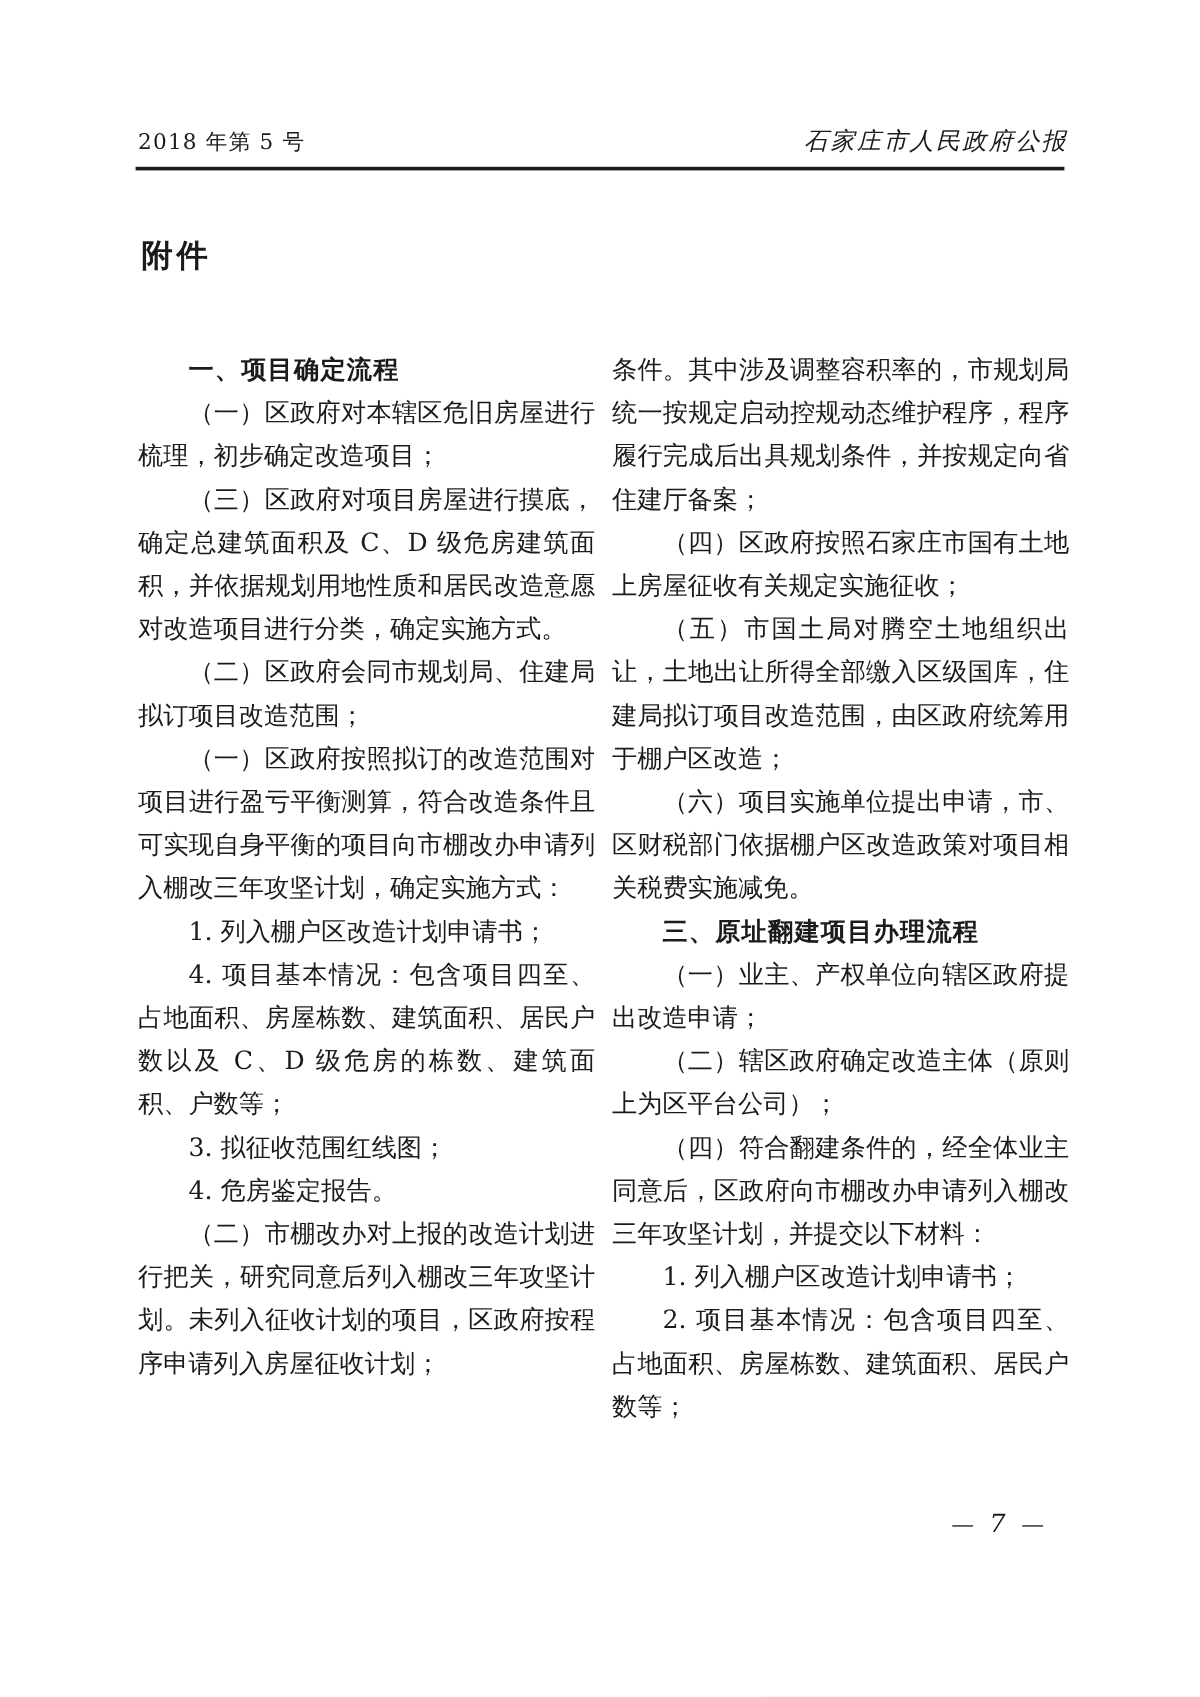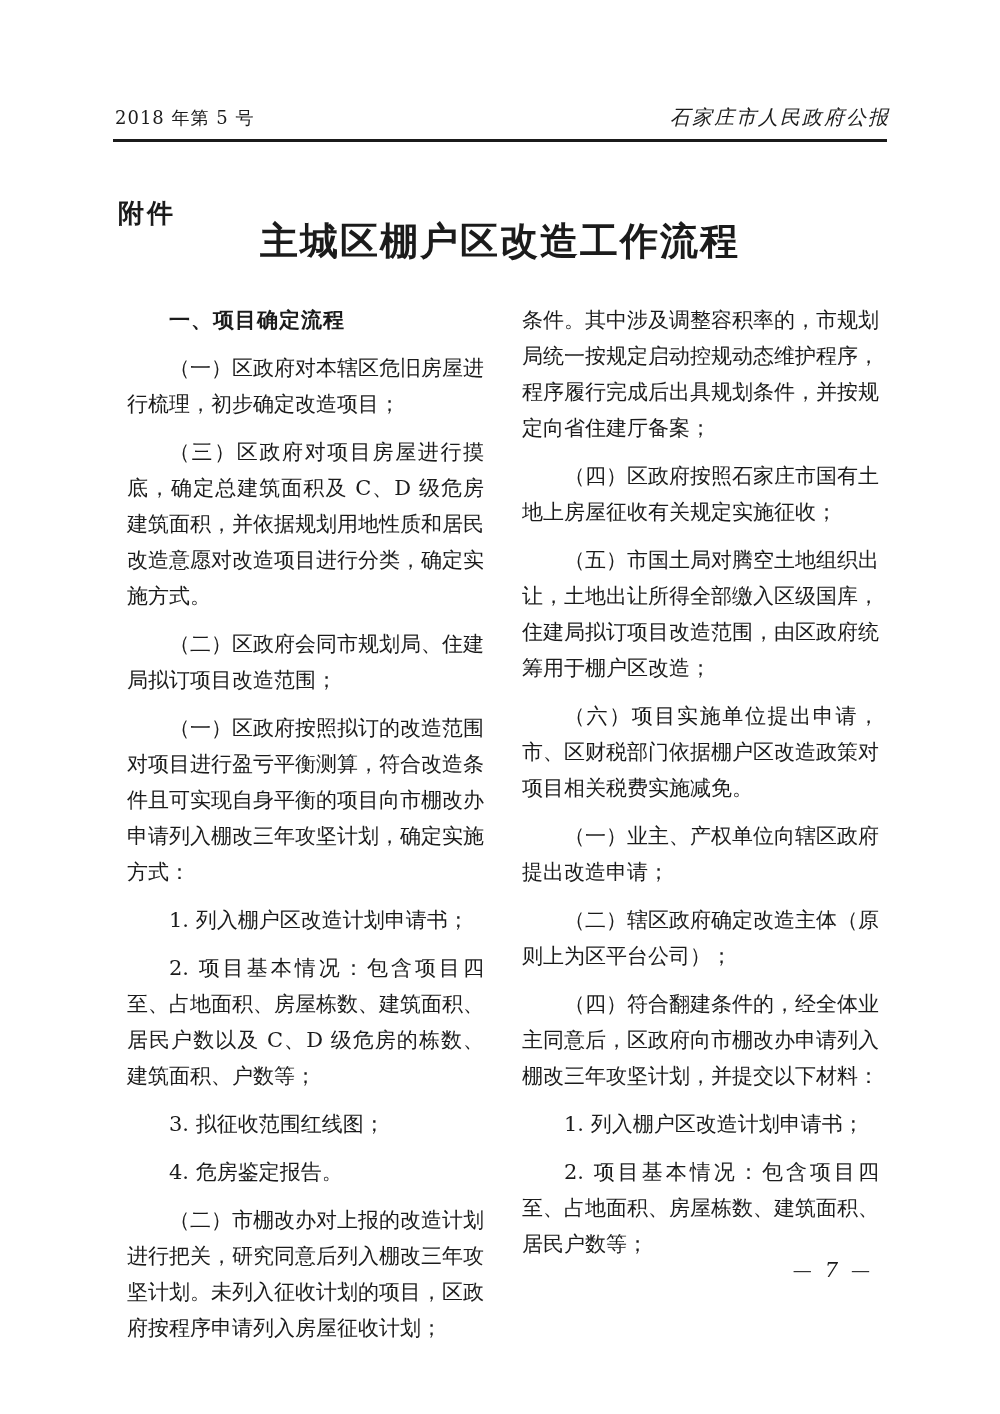--- a/index.html
+++ b/index.html
@@ -37,21 +37,21 @@
   }
   .columns {
     position: absolute; left:115px; top:290px; width:776px;
     display: flex; gap: 14px;
   }
   .col {
     width: 381px;
     font-size: 21px; line-height: 36px;
     text-align: justify;
   }
-  .col p { margin: 12px; }
+  .col p { margin: 0; }
   .col p.indent { text-indent: 2em; }
   .col p.heading {
     font-family: "DejaVu Sans", "Liberation Sans", sans-serif;
     font-weight: bold; text-indent: 2em;
     letter-spacing: 1px;
   }
   .pagefoot {
     position: absolute; top: 1258px; right: 130px;
     display: flex; align-items: baseline; gap: 13px;
     font-size: 19px;
@@ -66,40 +66,40 @@
 
   <header class="masthead">
     <span class="issue">2018 年第 5 号</span>
     <span class="pub">石家庄市人民政府公报</span>
   </header>
 
   <div class="rule"></div>
 
   <div class="attachment">附件</div>
 
-  <h1 class="title">主城区棚户区改造工作流程</h1>
 
   <main class="columns">
     <section class="col" id="col-left">
         <p class="heading indent">一、项目确定流程</p>
         <p class="body indent">（一）区政府对本辖区危旧房屋进行梳理，初步确定改造项目；</p>
         <p class="body indent">（三）区政府对项目房屋进行摸底，确定总建筑面积及 C、D 级危房建筑面积，并依据规划用地性质和居民改造意愿对改造项目进行分类，确定实施方式。</p>
         <p class="body indent">（二）区政府会同市规划局、住建局拟订项目改造范围；</p>
         <p class="body indent">（一）区政府按照拟订的改造范围对项目进行盈亏平衡测算，符合改造条件且可实现自身平衡的项目向市棚改办申请列入棚改三年攻坚计划，确定实施方式：</p>
         <p class="body indent">1. 列入棚户区改造计划申请书；</p>
-        <p class="body indent">2. 项目基本情况：包含项目四至、占地面积、房屋栋数、建筑面积、居民户数以及 C、D 级危房的栋数、建筑面积、户数等；</p>
+        <p class="body indent">4. 项目基本情况：包含项目四至、占地面积、房屋栋数、建筑面积、居民户数以及 C、D 级危房的栋数、建筑面积、户数等；</p>
         <p class="body indent">3. 拟征收范围红线图；</p>
         <p class="body indent">4. 危房鉴定报告。</p>
         <p class="body indent">（二）市棚改办对上报的改造计划进行把关，研究同意后列入棚改三年攻坚计划。未列入征收计划的项目，区政府按程序申请列入房屋征收计划；</p>
       </section>
     <section class="col" id="col-right">
         <p class="body">条件。其中涉及调整容积率的，市规划局统一按规定启动控规动态维护程序，程序履行完成后出具规划条件，并按规定向省住建厅备案；</p>
         <p class="body indent">（四）区政府按照石家庄市国有土地上房屋征收有关规定实施征收；</p>
         <p class="body indent">（五）市国土局对腾空土地组织出让，土地出让所得全部缴入区级国库，住建局拟订项目改造范围，由区政府统筹用于棚户区改造；</p>
         <p class="body indent">（六）项目实施单位提出申请，市、区财税部门依据棚户区改造政策对项目相关税费实施减免。</p>
+        <p class="heading indent">三、原址翻建项目办理流程</p>
         <p class="body indent">（一）业主、产权单位向辖区政府提出改造申请；</p>
         <p class="body indent">（二）辖区政府确定改造主体（原则上为区平台公司）；</p>
         <p class="body indent">（四）符合翻建条件的，经全体业主同意后，区政府向市棚改办申请列入棚改三年攻坚计划，并提交以下材料：</p>
         <p class="body indent">1. 列入棚户区改造计划申请书；</p>
         <p class="body indent">2. 项目基本情况：包含项目四至、占地面积、房屋栋数、建筑面积、居民户数等；</p>
       </section>
   </main>
 
   <footer class="pagefoot">
     <span class="dash">—</span>

